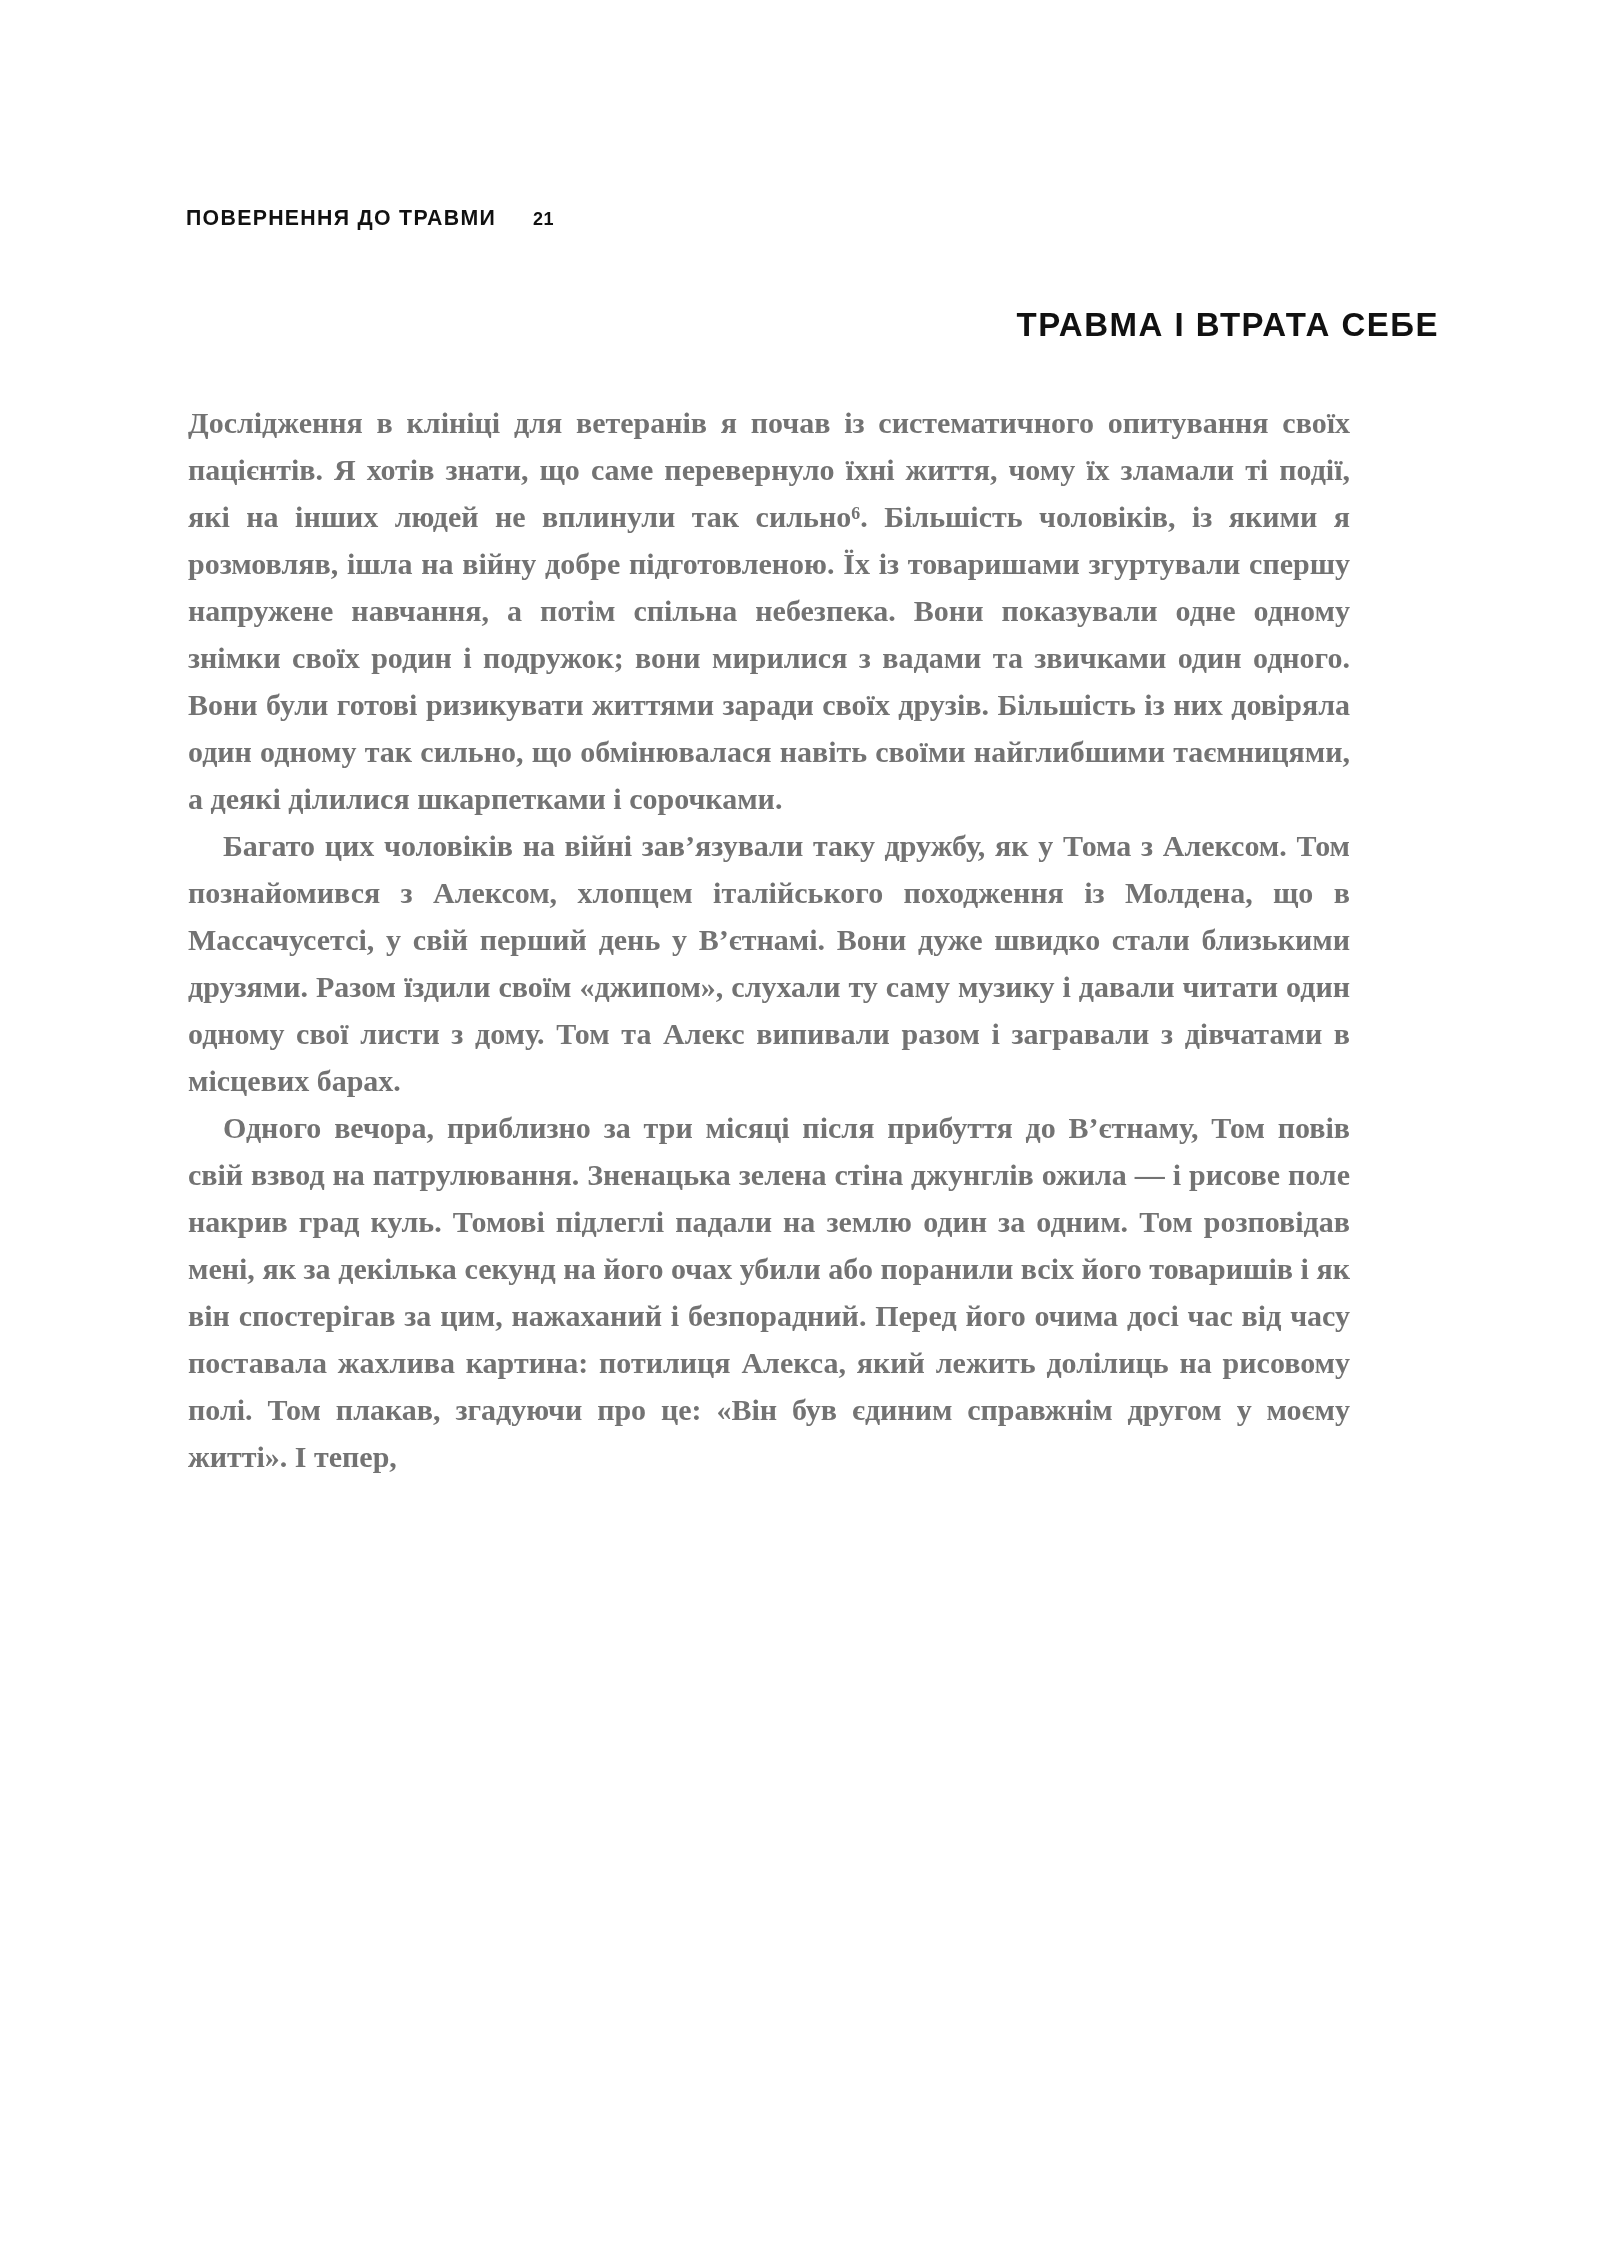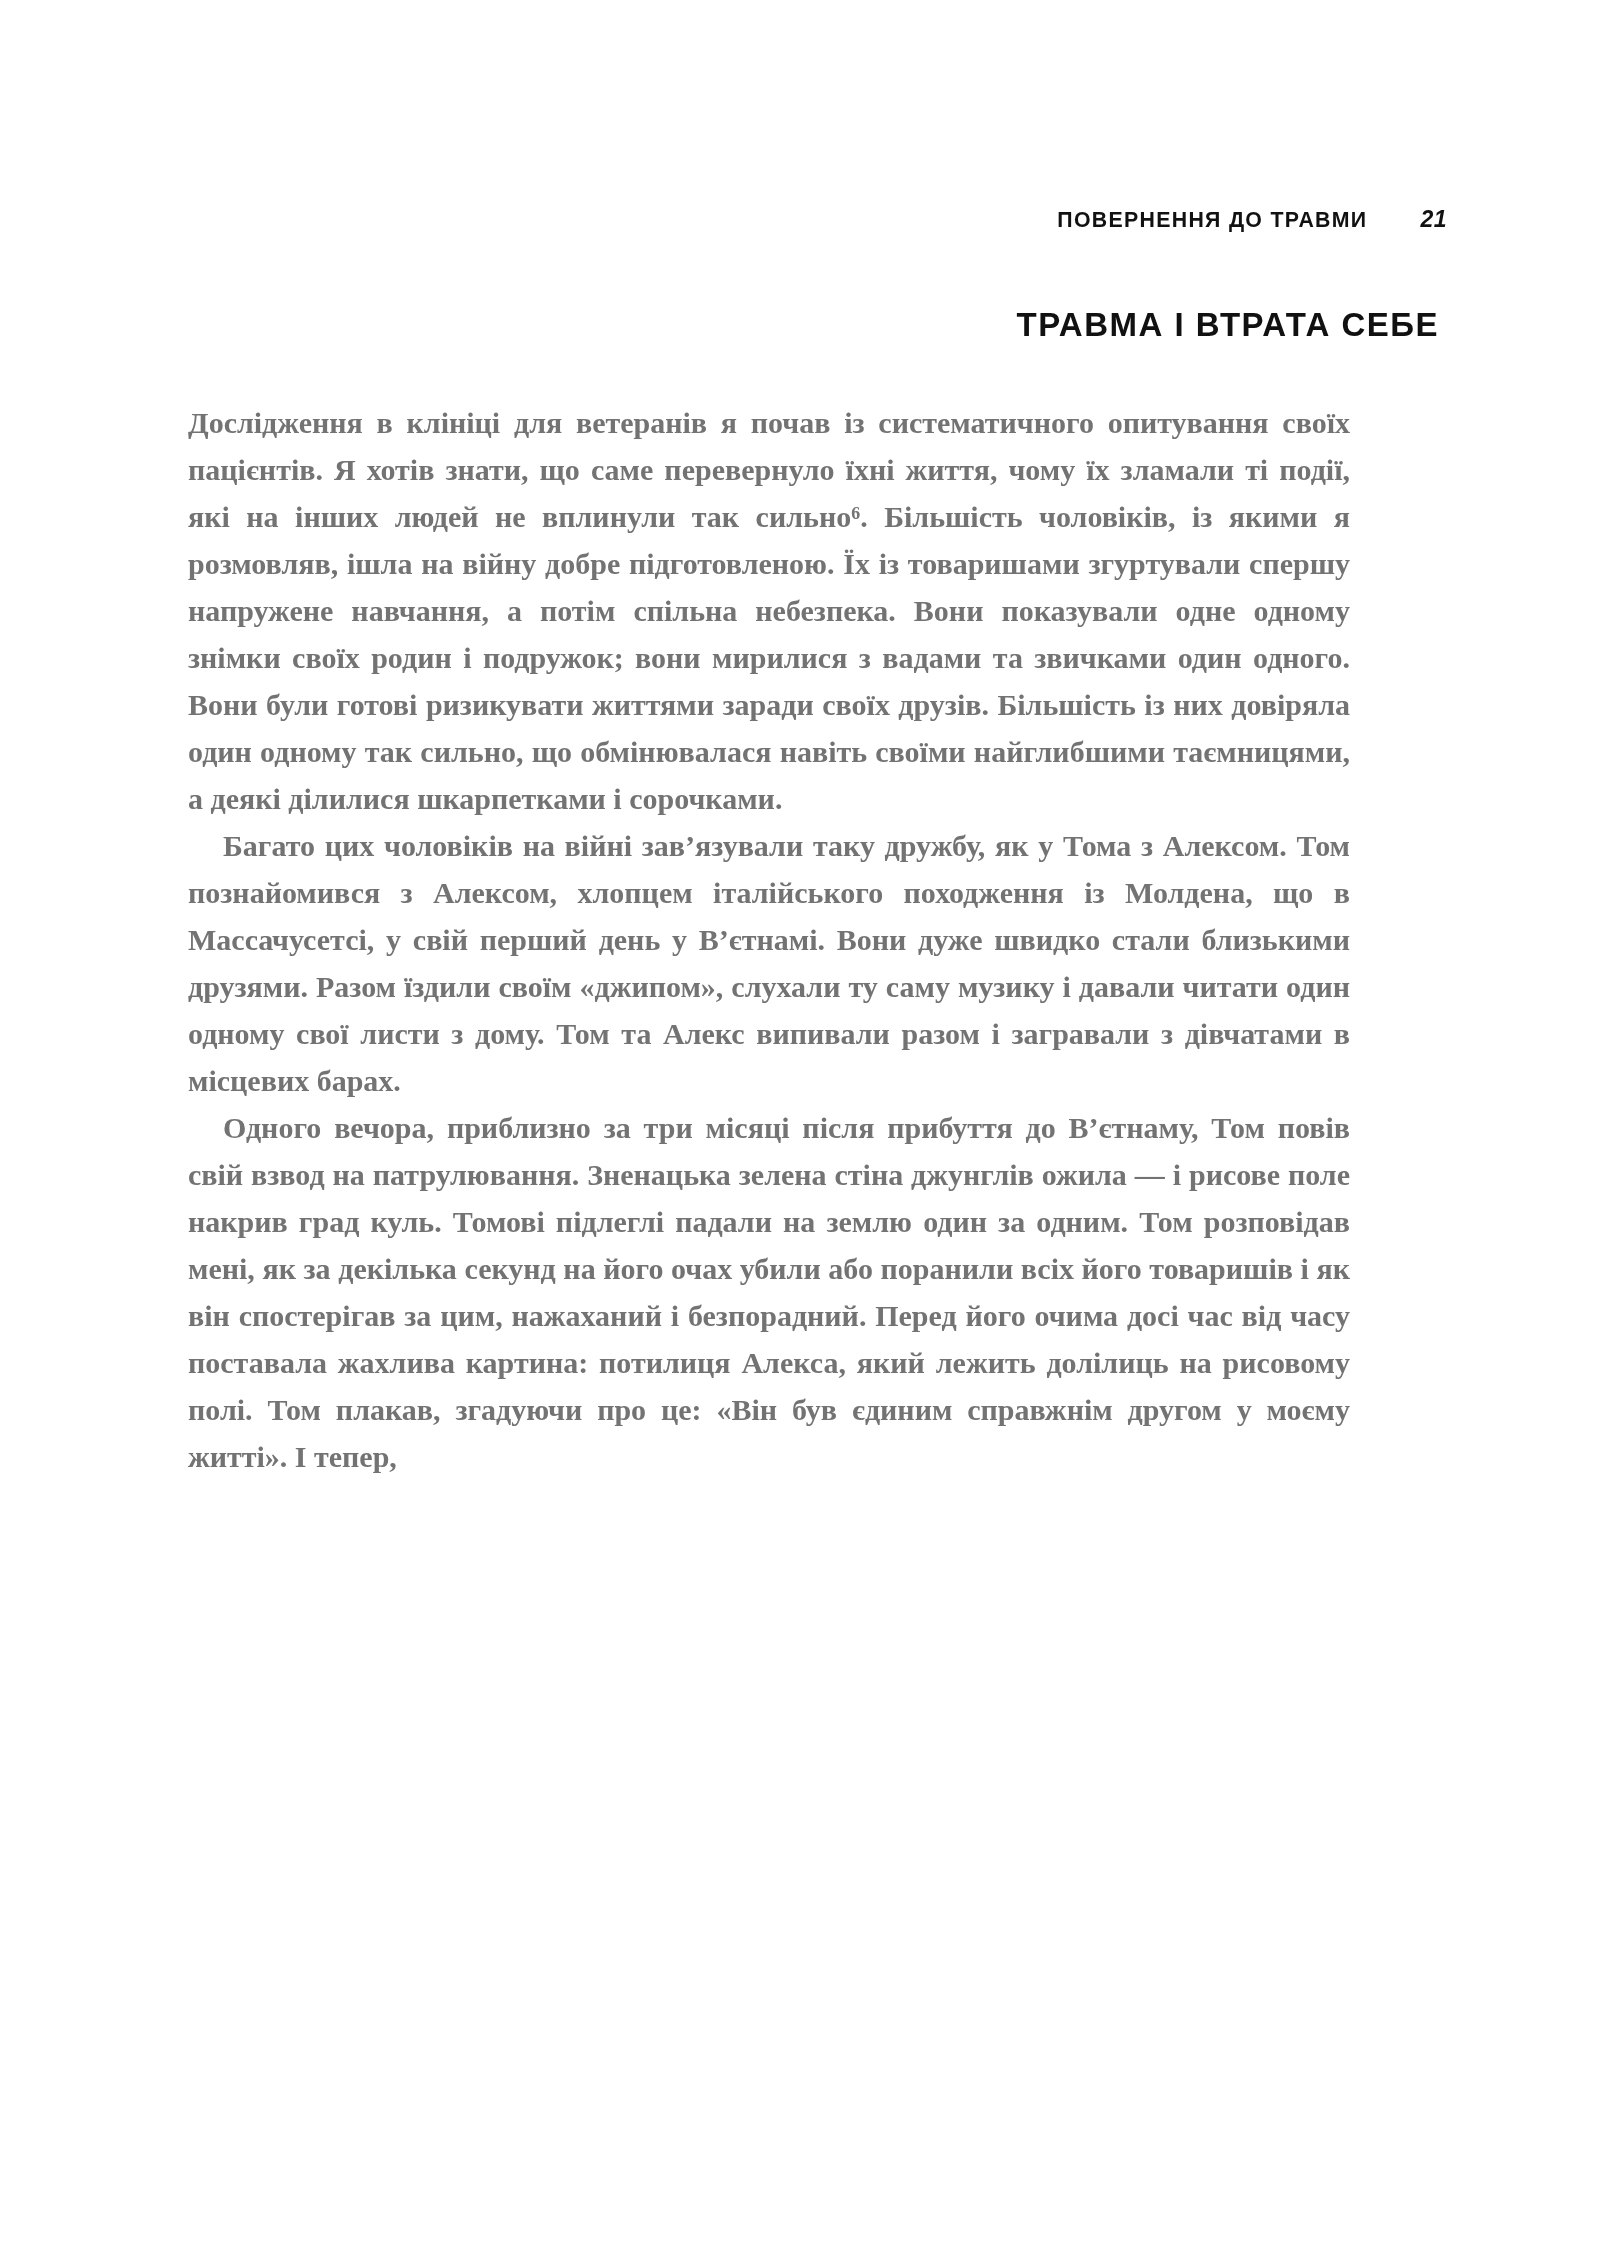--- a/index.html
+++ b/index.html
@@ -15,39 +15,36 @@
     margin: 0 auto;
     box-sizing: border-box;
     overflow: hidden;
   }
 
   
   .running-head {
     position: absolute;
     top: 206px;
     left: 186px;
-    right: 174px;
+    right: 188px;
     display: flex;
-    justify-content: flex-end;
     align-items: baseline;
     font-family: "Liberation Sans", sans-serif;
     font-weight: bold;
     font-size: 21.3px;
     letter-spacing: 1.3px;
     color: #111111;
-    gap: 16px;
   }
   .running-head .rh-title {
     white-space: nowrap;
   }
   .running-head .rh-page {
     margin-left: 37px;
-    font-size: 23px;
+    font-size: 18px;
     letter-spacing: 0.5px;
-    font-style: italic;
   }
 
   
   .section-heading {
     position: absolute;
     top: 306px;
     left: 186px;
     right: 182px;
     text-align: right;
     font-family: "Liberation Sans", sans-serif;

